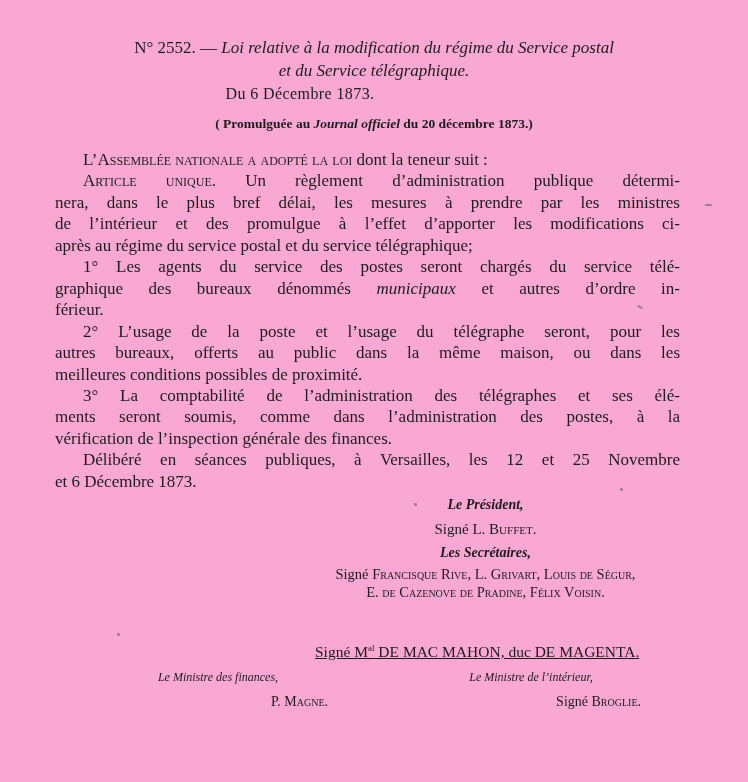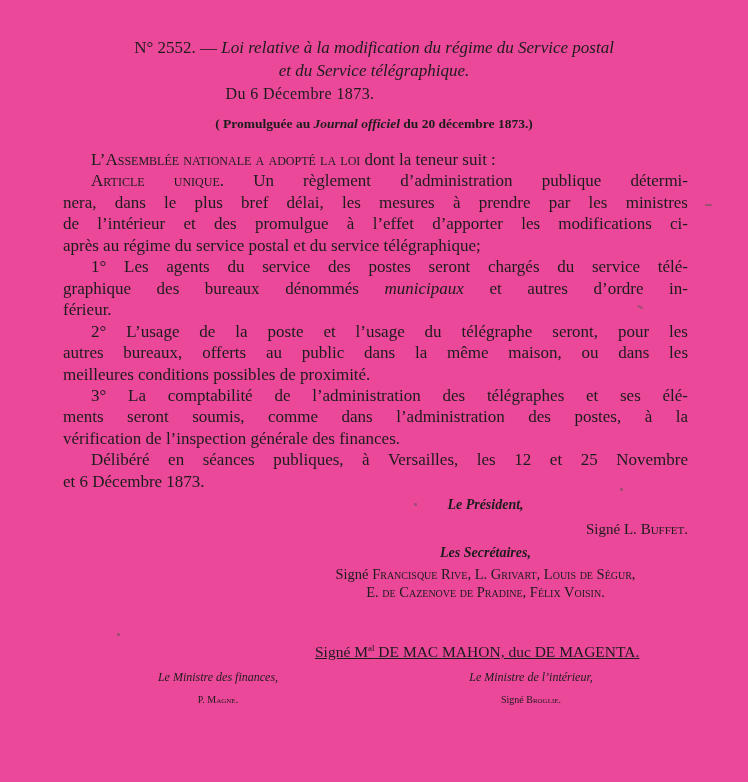--- a/index.html
+++ b/index.html
@@ -1,67 +1,67 @@
 <!DOCTYPE html>
 <html><head>
 <meta charset="utf-8">
 <style>
   html, body { margin: 0; padding: 0; }
   body { background: #ffffff; }
   .page {
     position: relative;
     width: 748px;
     height: 782px;
-    background: #ec4899;
+    background: #f9a8d4;
     color: #1c1c1c;
     font-family: "Liberation Serif", "DejaVu Serif", serif;
     overflow: hidden;
   }
   .center { text-align: center; }
   .it { font-style: italic; }
   .sc { font-variant: small-caps; }
 
   
   .hdr-title { position: absolute; top: 36px; left: 0; width: 748px; font-size: 17px; line-height: 23px; }
   .hdr-date  { position: absolute; top: 85px; left: 0; width: 600px; font-size: 16px; letter-spacing: 0.4px; }
   .hdr-note  { position: absolute; top: 116px; left: 0; width: 748px; font-size: 13.5px; font-weight: 600; }
 
   
   .body-block {
     position: absolute;
-    top: 149px; left: 63px;
+    top: 149px; left: 55px;
     width: 625px;
     font-size: 17px;
     line-height: 21.45px;
   }
   .line { white-space: normal; }
   .jline { text-align: justify; text-align-last: justify; }
   .indent { padding-left: 28px; }
 
   
   .sig-block { position: absolute; top: 493px; left: 283px; width: 405px; text-align: center; }
   .sig-title { font-size: 14px; line-height: 24px; font-style: italic; font-weight: 600; }
-  .sig-name  { font-size: 15px; line-height: 24px; text-align: right; }
+  .sig-name  { font-size: 15px; line-height: 24px; }
   .sig-names { font-size: 14.5px; line-height: 18px; }
 
   
   .promulg-line {
     position: absolute; top: 609px; left: 98px;
     font-size: 16.5px; letter-spacing: 0.6px;
     font-variant: small-caps;
   }
   .macmahon-line { position: absolute; top: 643px; left: 315px; font-size: 15.5px; text-decoration: underline; }
   .macmahon-line sup { font-size: 9px; }
 
   
   .minister-col { position: absolute; width: 220px; text-align: center; }
   .minister-left  { top: 669px; left: 108px; }
   .minister-right { top: 669px; left: 421px; }
   .minister-title { font-size: 12px; font-style: italic; font-weight: 400; line-height: 16px; }
-  .minister-name  { font-size: 10px; margin-top: 9px; }
+  .minister-name  { font-size: 14px; margin-top: 9px; text-align: right; }
 
   
   .speck { position: absolute; background: #555; opacity: 0.55; border-radius: 1px; }
   .speck-dash { width: 7px; height: 2px; }
   .speck-dot { width: 2.5px; height: 2.5px; border-radius: 50%; }
   .speck-grave { width: 6px; height: 2px; transform: rotate(28deg); }
 </style>
 </head>
 <body>
 

